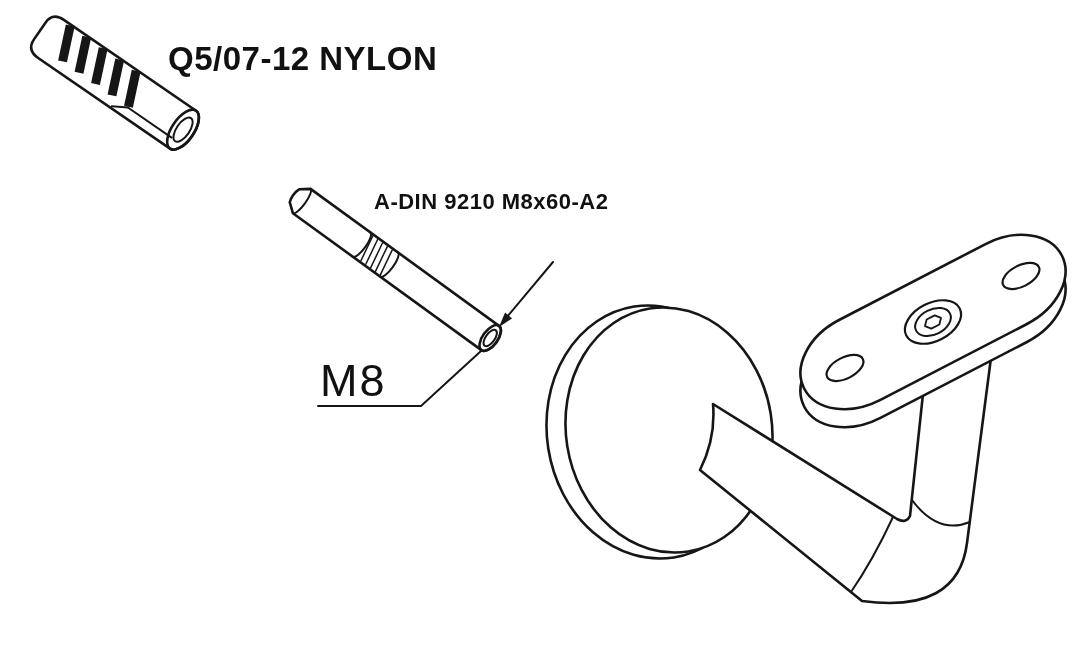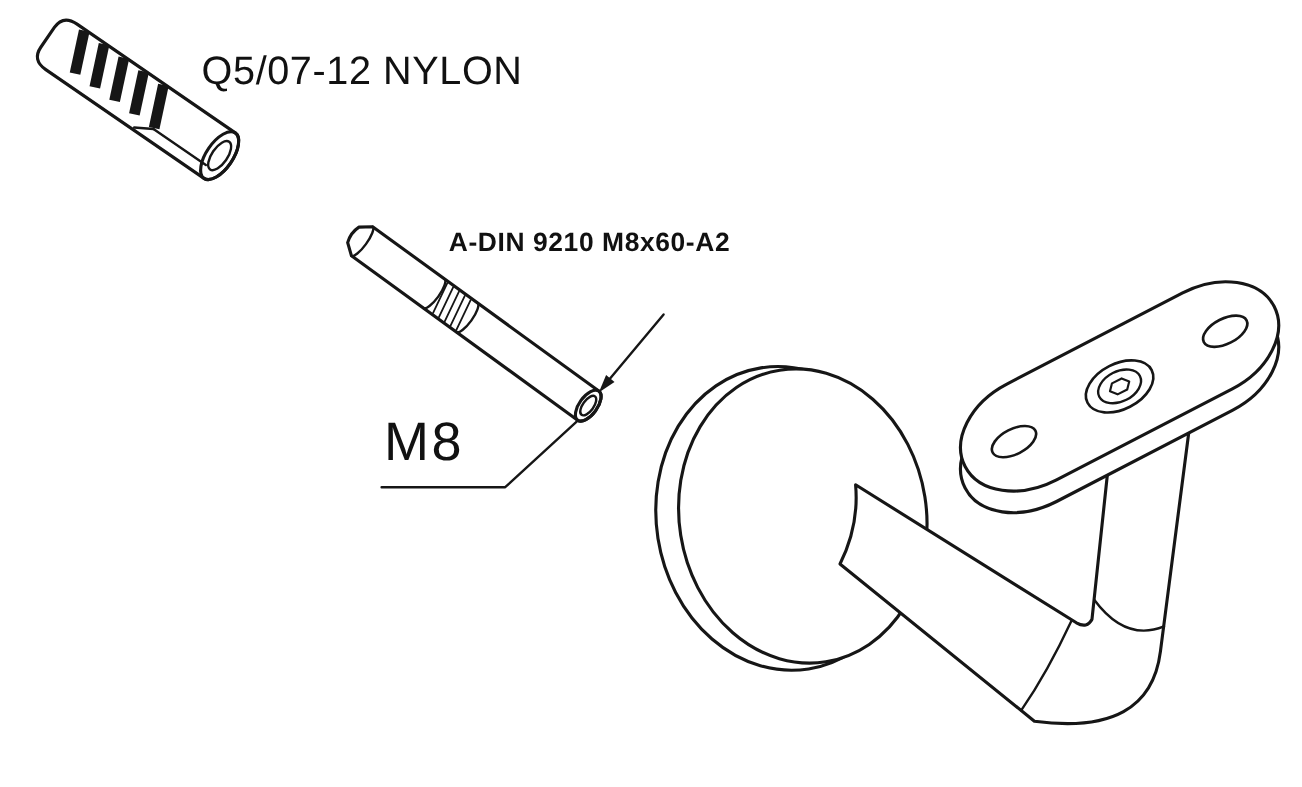--- a/index.html
+++ b/index.html
@@ -17,28 +17,28 @@
   }
   svg { position: absolute; left: 0; top: 0; }
   .label {
     position: absolute;
     color: #111111;
     white-space: nowrap;
     user-select: none;
   }
   .label-plug {
     left: 168px; top: 40px;
-    font-size: 33px; font-weight: 400; letter-spacing: 0.5px;
+    font-size: 33px; font-weight: 700; letter-spacing: 0.5px;
   }
   .label-stud {
     left: 374px; top: 189px;
     font-size: 22px; font-weight: 700; letter-spacing: 0.5px;
   }
   .label-dim {
-    left: 320px; top: 342px;
+    left: 320px; top: 355px;
     font-size: 45px; font-weight: 400; letter-spacing: 2px;
   }
 </style>
 </head>
 <body>
 
 <div class="canvas">
 
   <svg width="1085" height="656" viewBox="0 0 1085 656" fill="none" stroke="#161616" stroke-width="2.6" stroke-linecap="round" stroke-linejoin="round">
 

